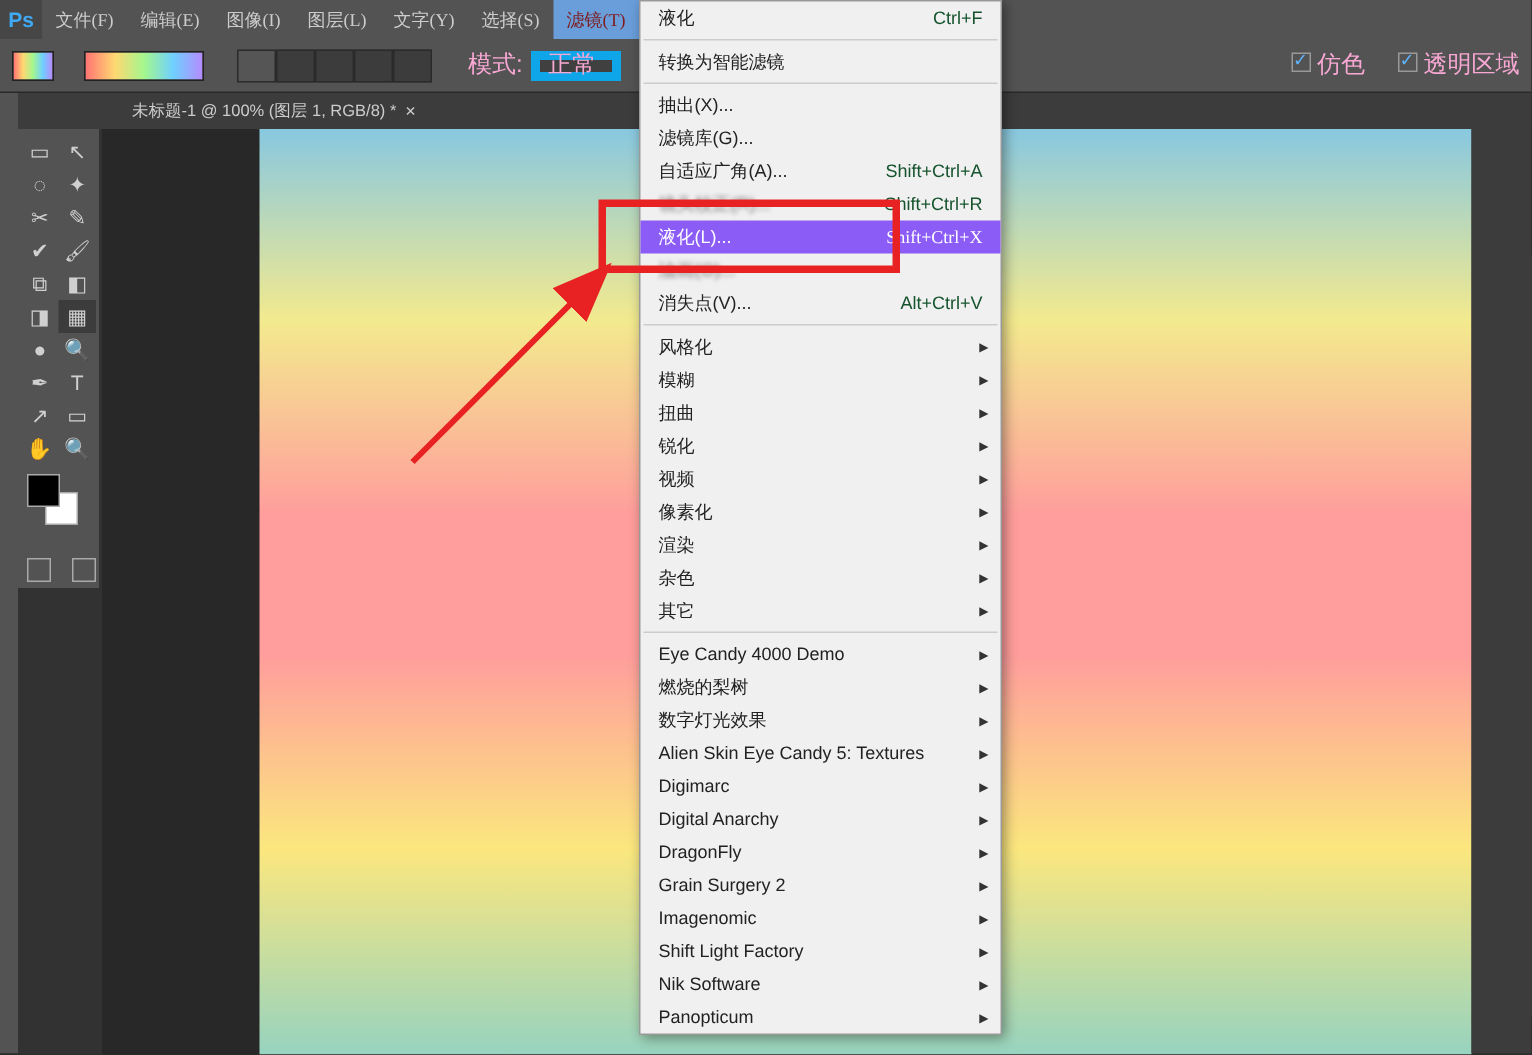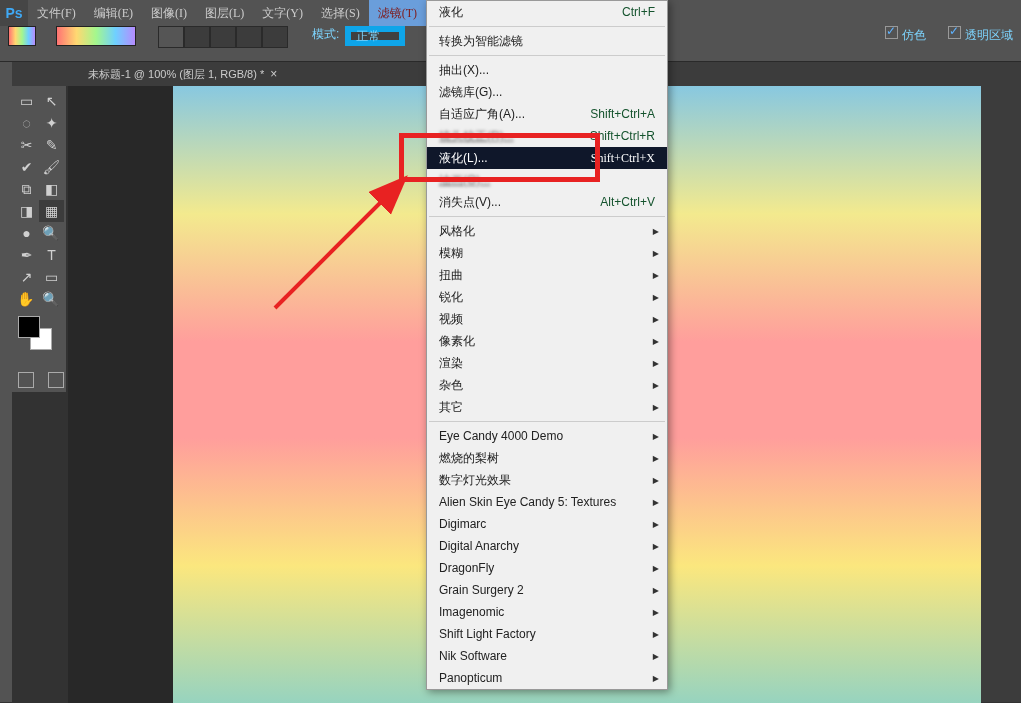--- a/index.html
+++ b/index.html
@@ -4,21 +4,21 @@
 <style>
 * { margin: 0; padding: 0; box-sizing: border-box; font-family: "Microsoft YaHei", Arial, sans-serif; user-select: none; }
 body { width: 1021px; height: 703px; background: #323232; overflow: hidden; position: relative; }
 
 .menubar { height: 26px; background: #535353; display: flex; align-items: center; color: #ccc; font-size: 12px; }
 .menubar .logo { width: 28px; height: 26px; display: flex; align-items: center; justify-content: center; background: #464646; }
 .menubar .logo span { color: #3fa9f5; font-weight: bold; font-size: 14px; }
 .menubar .menu-item { padding: 0 9px; line-height: 26px; cursor: pointer; font-family: Liberation Serif, serif; }
 .menubar .menu-item.active { background: #6a9edb; color: #7f1d1d; }
 
-.options-bar { height: 36px; background: #535353; border-bottom: 1px solid #2a2a2a; display: flex; padding: 0 8px; color: #7dd3fc; font-size: 12px; gap: 6px; }
+.options-bar { height: 36px; background: #535353; border-bottom: 1px solid #2a2a2a; display: flex; align-items: center; padding: 0 8px; color: #f9a8d4; font-size: 16px; gap: 6px; }
 .swatch { width: 40px; height: 20px; background: linear-gradient(90deg,#ff7373 0%,#ffd872 25%,#a4f78d 50%,#6fd0ff 75%,#b58bff 100%); border: 1px solid #222; }
 .swatch.small { width: 28px; }
 .mode-dropdown { width: 60px; height: 20px; background: #404040; border: 6px solid #0ea5e9; padding: 0 5px; display: flex; align-items: center; }
 .grad-type { display: flex; gap: 0; }
 .grad-type div { width: 26px; height: 22px; border: 1px solid #2a2a2a; background: #3c3c3c; }
 .grad-type div.sel { background: #555; }
 .checkbox { width: 13px; height: 13px; border: 1px solid #999; display: inline-block; margin-right: 4px; position: relative; }
 .checkbox.checked::after { content: "✓"; position: absolute; top: -3px; left: 0; color: #5fb3ff; font-size: 12px; }
 
 .tab-bar { height: 24px; background: #3c3c3c; display: flex; align-items: center; }
@@ -35,25 +35,25 @@
 .bg { position: absolute; width: 22px; height: 22px; background: #fff; border: 1px solid #aaa; top: 12px; left: 12px; }
 .bottom-icons { margin-top: 16px; display: flex; gap: 14px; padding-left: 4px; }
 .bottom-icons .ic { width: 18px; height: 16px; border: 1px solid #aaa; }
 
 .canvas-area { position: absolute; left: 68px; top: 86px; right: 40px; bottom: 0; background: #282828; overflow: hidden; }
 .canvas { position: absolute; left: 105px; top: 0; width: 810px; height: 640px; background: linear-gradient(180deg, #88c8e0 0%, #f3ea8e 20%, #ff9e9c 40%, #ff9e9c 55%, #fbe77e 75%, #86d0ca 100%); }
 
 .dropdown { position: absolute; left: 426px; top: 0; width: 242px; background: #f0f0f0; border: 1px solid #999; font-size: 12px; box-shadow: 2px 2px 8px rgba(0,0,0,0.4); z-index: 10; }
 .dropdown .row { height: 22px; display: flex; align-items: center; padding: 0 12px; color: #222; position: relative; cursor: pointer; }
 .dropdown .row .shortcut { margin-left: auto; color: #14532d; }
-.dropdown .row.highlight { background: #0f172a; color: #fff; }
+.dropdown .row.highlight { background: #8b5cf6; color: #fff; }
 .dropdown .row.highlight .shortcut { color: #fff; font-family: Liberation Serif, serif; }
 .dropdown .row.sub::after { content: "▶"; position: absolute; right: 8px; font-size: 8px; color: #333; }
 .dropdown .sep { height: 1px; background: #ccc; margin: 3px 2px; }
-.dropdown .obscured { color: transparent; text-shadow: 0 0 3px rgba(0,0,0,0.5); text-decoration: underline; }
+.dropdown .obscured { color: transparent; text-shadow: 0 0 3px rgba(0,0,0,0.5); }
 
 .red-box { position: absolute; left: 399px; top: 133px; width: 201px; height: 49px; border: 5px solid #e82222; z-index: 20; pointer-events: none; }
 
 .arrow { position: absolute; z-index: 15; pointer-events: none; }
 
 .right-strip { position: absolute; right: 0; top: 62px; width: 40px; height: 640px; background: #3c3c3c; }
 </style>
 </head>
 <body>
 

